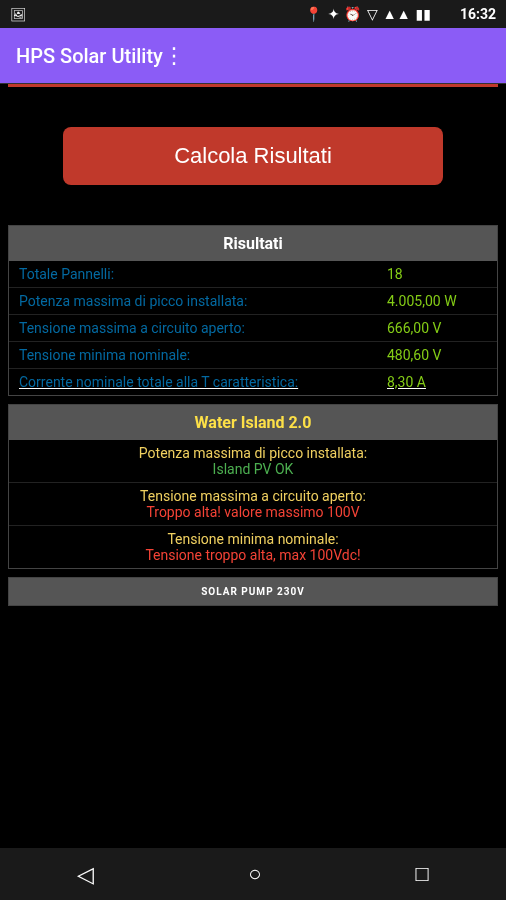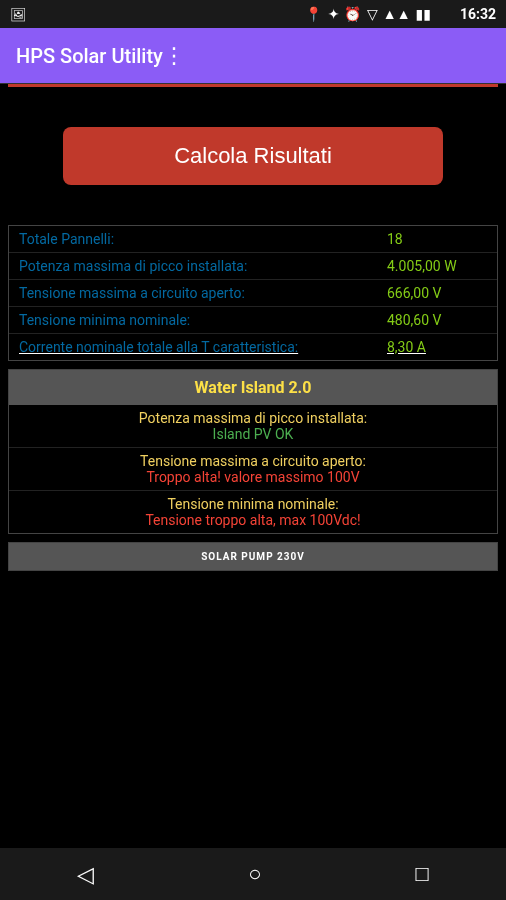--- a/index.html
+++ b/index.html
@@ -223,20 +223,21 @@
 
 <div class="top-divider"></div>
 
 <div class="content">
 
   <div class="button-area">
     <button class="calc-button">Calcola Risultati</button>
   </div>
 
   <div class="results-section">
+    <div class="section-header">Risultati</div>
 
     <div class="result-row">
       <span class="result-label">Totale Pannelli:</span>
       <span class="result-value">18</span>
     </div>
     <div class="result-row">
       <span class="result-label">Potenza massima di picco installata:</span>
       <span class="result-value">4.005,00 W</span>
     </div>
     <div class="result-row">

